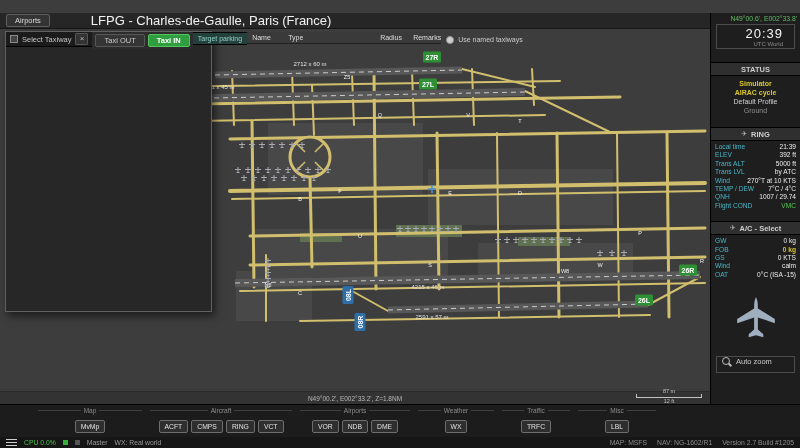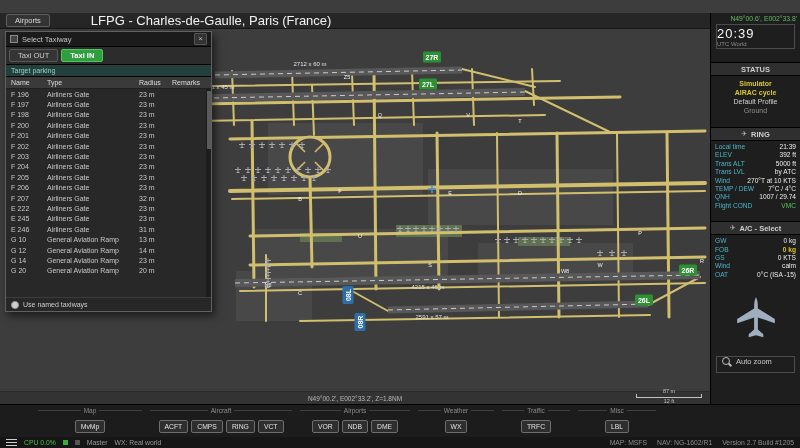--- a/index.html
+++ b/index.html
@@ -28,21 +28,21 @@
     border-top:1px solid #2a2a2a;display:flex;align-items:center;justify-content:center;
     color:#b8b8b8;font-size:6.5px;}
   .scale{position:absolute;right:8px;bottom:0px;width:66px;text-align:center;
     font-size:5.5px;color:#c2c2c2;line-height:1.1;}
   .scale-line{height:3px;border-left:1px solid #c2c2c2;border-right:1px solid #c2c2c2;
     border-bottom:1px solid #c2c2c2;}
 
   
   .dialog{position:absolute;left:5px;top:31px;width:207px;height:281px;background:#272727;
     border:1px solid #616161;box-shadow:3px 4px 8px rgba(0,0,0,.55);display:flex;
-    flex-direction:column;color:#ccc;box-sizing:border-box;z-index:5;}
+    flex-direction:row;color:#ccc;box-sizing:border-box;z-index:5;}
   .dlg-title{height:14px;background:#1b1b1b;border-bottom:1px solid #000;display:flex;
     align-items:center;gap:4px;padding:0 4px;font-size:7.5px;color:#c4c4c4;flex:none;}
   .dlg-icon{width:6px;height:6px;border:1px solid #8a8a8a;background:#444;display:inline-block;}
   .dlg-close{margin-left:auto;color:#bbb;font-size:8px;background:#333;border:1px solid #555;
     width:11px;height:10px;line-height:9px;text-align:center;border-radius:1px;}
   .dlg-tabs{height:17px;display:flex;align-items:center;gap:3px;padding:0 3px;background:#2c2c2c;flex:none;}
   .tab{border:1px solid #575757;background:#353535;color:#ccc;padding:1px 8px;font-size:7.5px;border-radius:2px;}
   .tab.active{background:#2f9e3f;border-color:#55c55f;color:#fff;font-weight:bold;}
   .dlg-sub{height:11px;background:#24403c;color:#93d2c8;display:flex;align-items:center;
     padding:0 5px;font-size:7px;border-top:1px solid #000;border-bottom:1px solid #000;flex:none;}
@@ -61,21 +61,21 @@
   .radio{width:6px;height:6px;border:1px solid #999;border-radius:50%;background:#cfcfcf;display:inline-block;}
   .dlg-btns{height:20px;display:flex;align-items:center;justify-content:flex-end;gap:6px;
     padding:0 8px;flex:none;}
   .dlg-btn{background:#353535;border:1px solid #616161;color:#ddd;font-size:7.5px;
     padding:2px 12px;border-radius:2px;font-family:inherit;}
 
   
   .sidebar{position:absolute;right:0;top:13px;width:90px;bottom:44px;background:#1e1e1e;
     border-left:1px solid #000;display:flex;flex-direction:column;color:#ccc;box-sizing:border-box;}
   .sb-coords{color:#63bb63;font-size:6.8px;text-align:right;padding:2px 3px 1px;}
-  .sb-clock{border:1px solid #4c4c4c;margin:1px 5px 3px;text-align:left;padding:1px 0;}
+  .sb-clock{border:1px solid #4c4c4c;margin:1px 5px 3px;text-align:right;padding:1px 11px;}
   .sb-time{font-size:13px;color:#f4f4f4;letter-spacing:1px;}
   .sb-zone{font-size:6px;color:#8c8c8c;}
   .sb-head{background:#2f2f2f;border-top:1px solid #000;border-bottom:1px solid #000;height:12px;
     display:flex;align-items:center;justify-content:center;gap:4px;font-size:7.5px;
     font-weight:bold;color:#cdcdcd;margin-top:10px;flex:none;}
   .sb-head .pl{font-size:7px;color:#b5b5b5;font-weight:normal;}
   .sb-lines{padding:3px 0 2px;text-align:center;}
   .sb-line{font-size:7px;line-height:9px;}
   .yellow{color:#d9c72e;font-weight:bold;}
   .light{color:#d2d2d2;}

